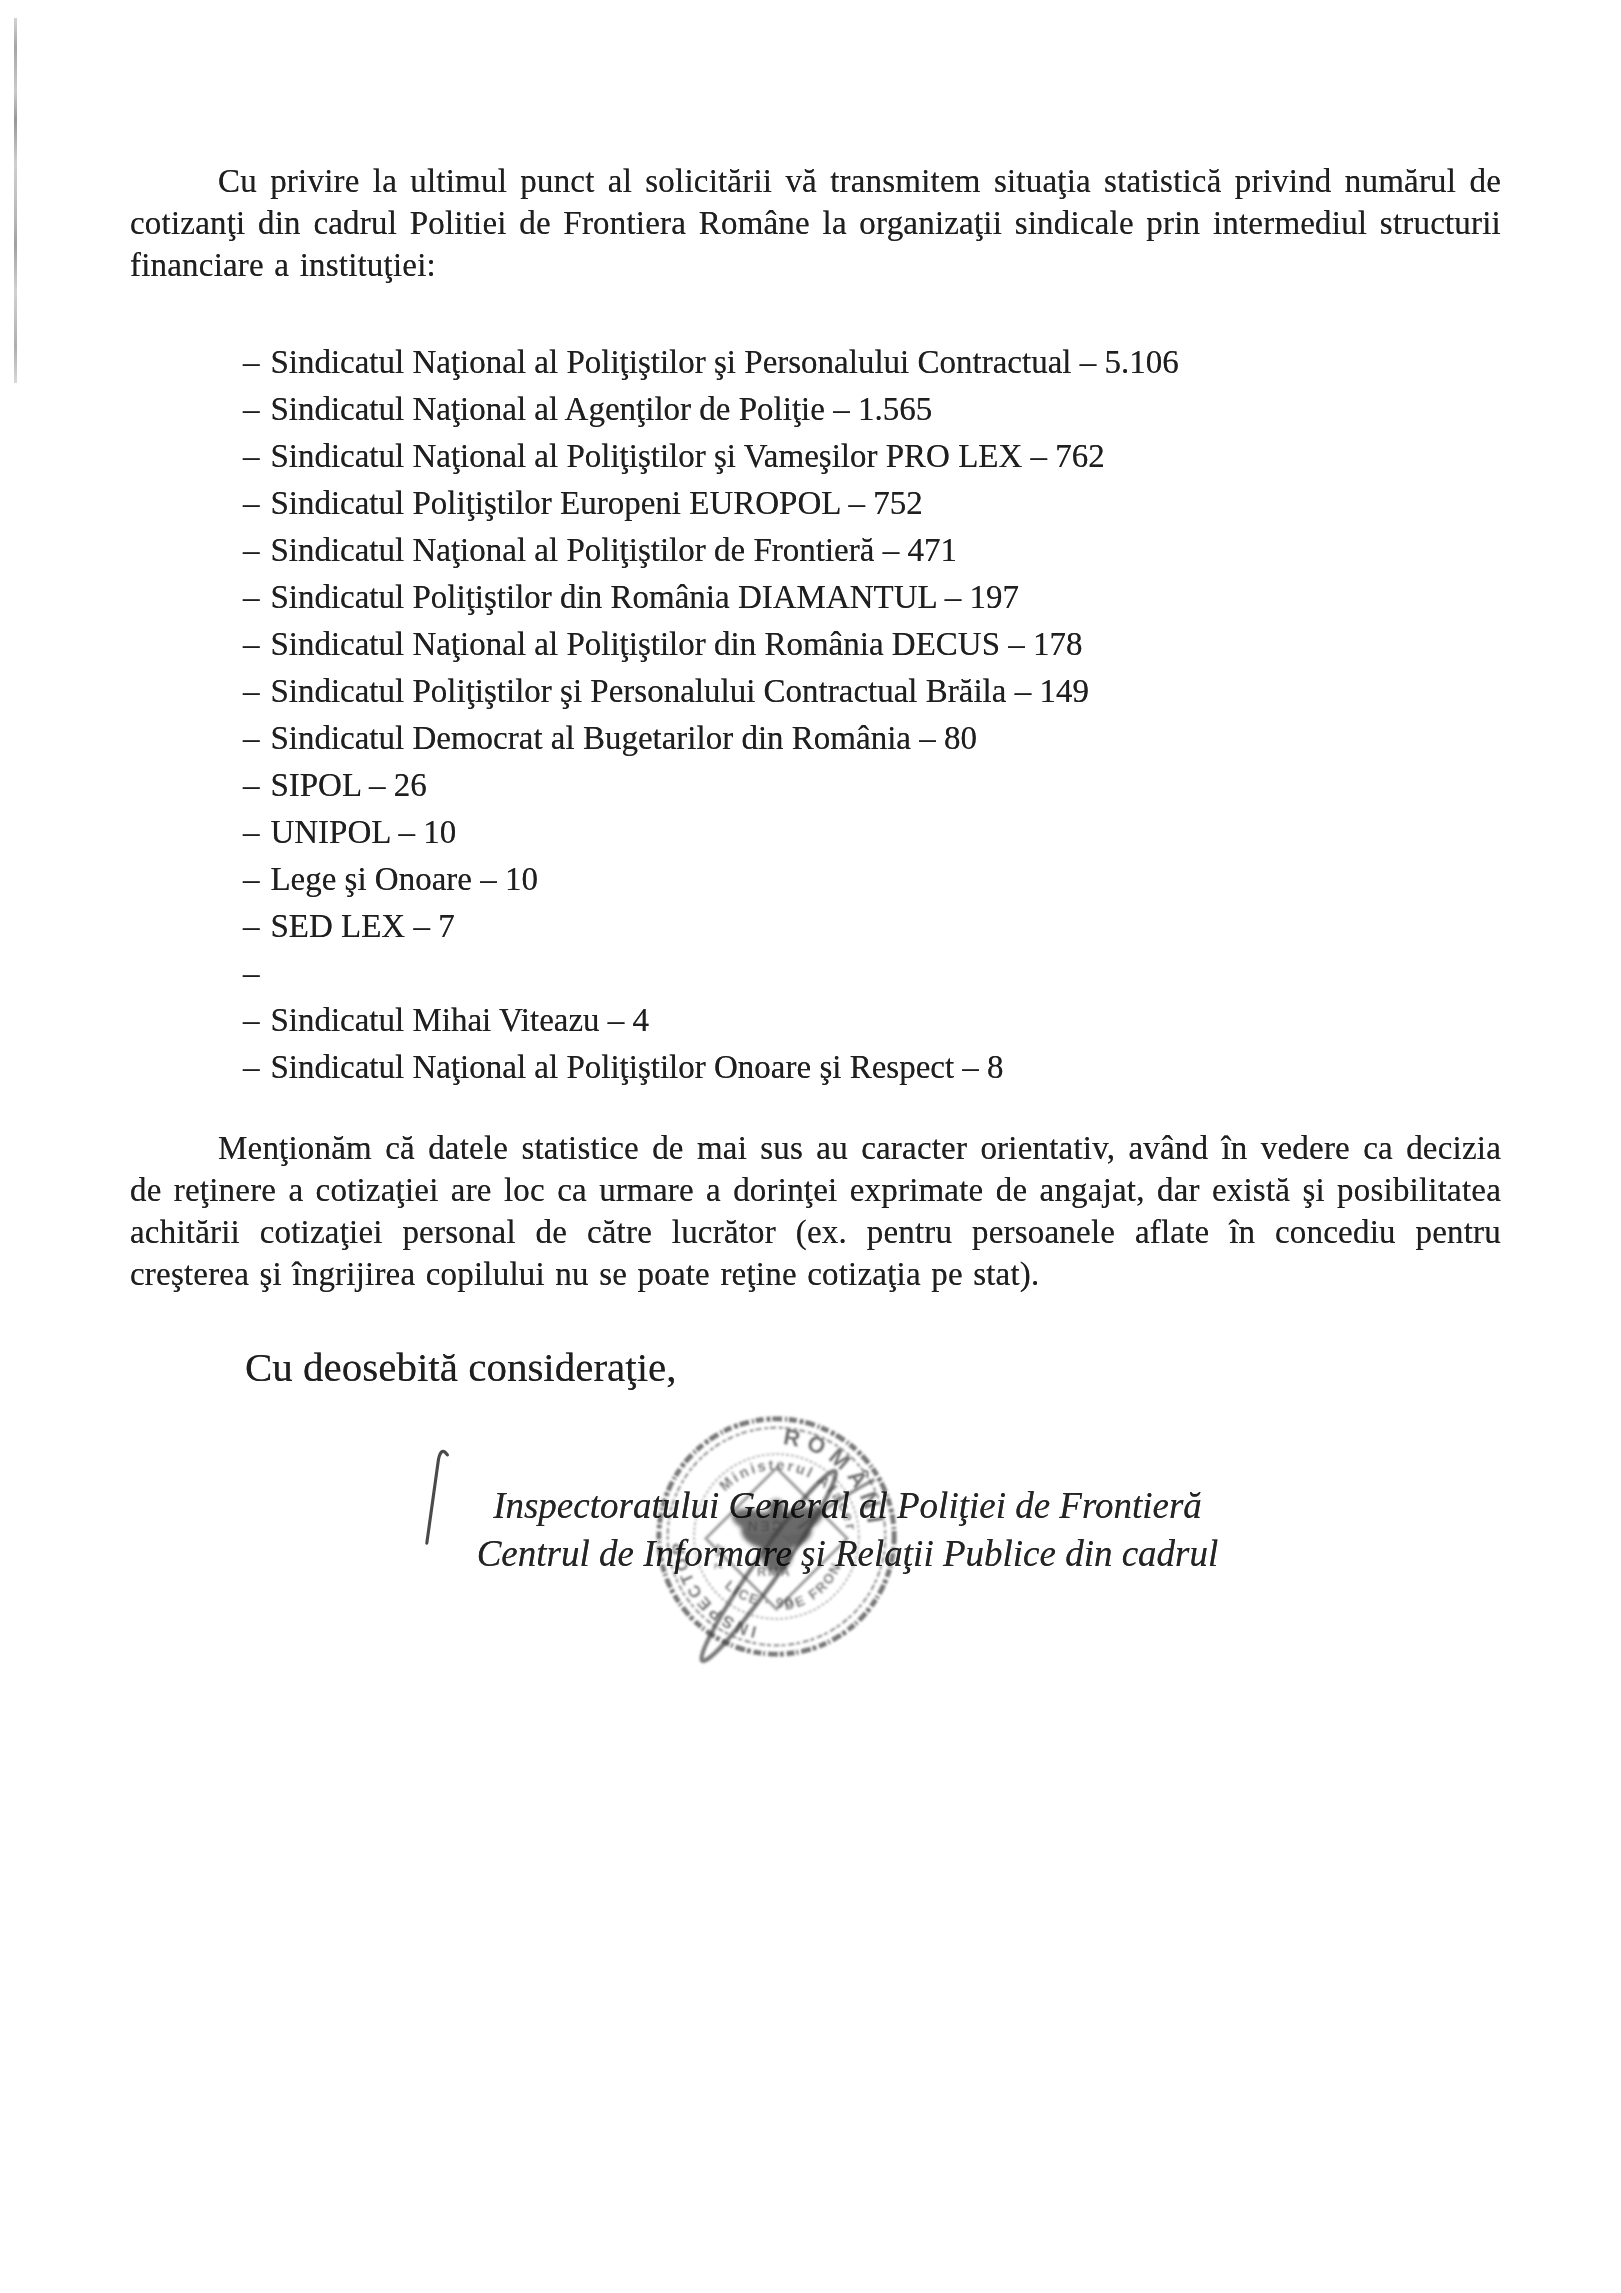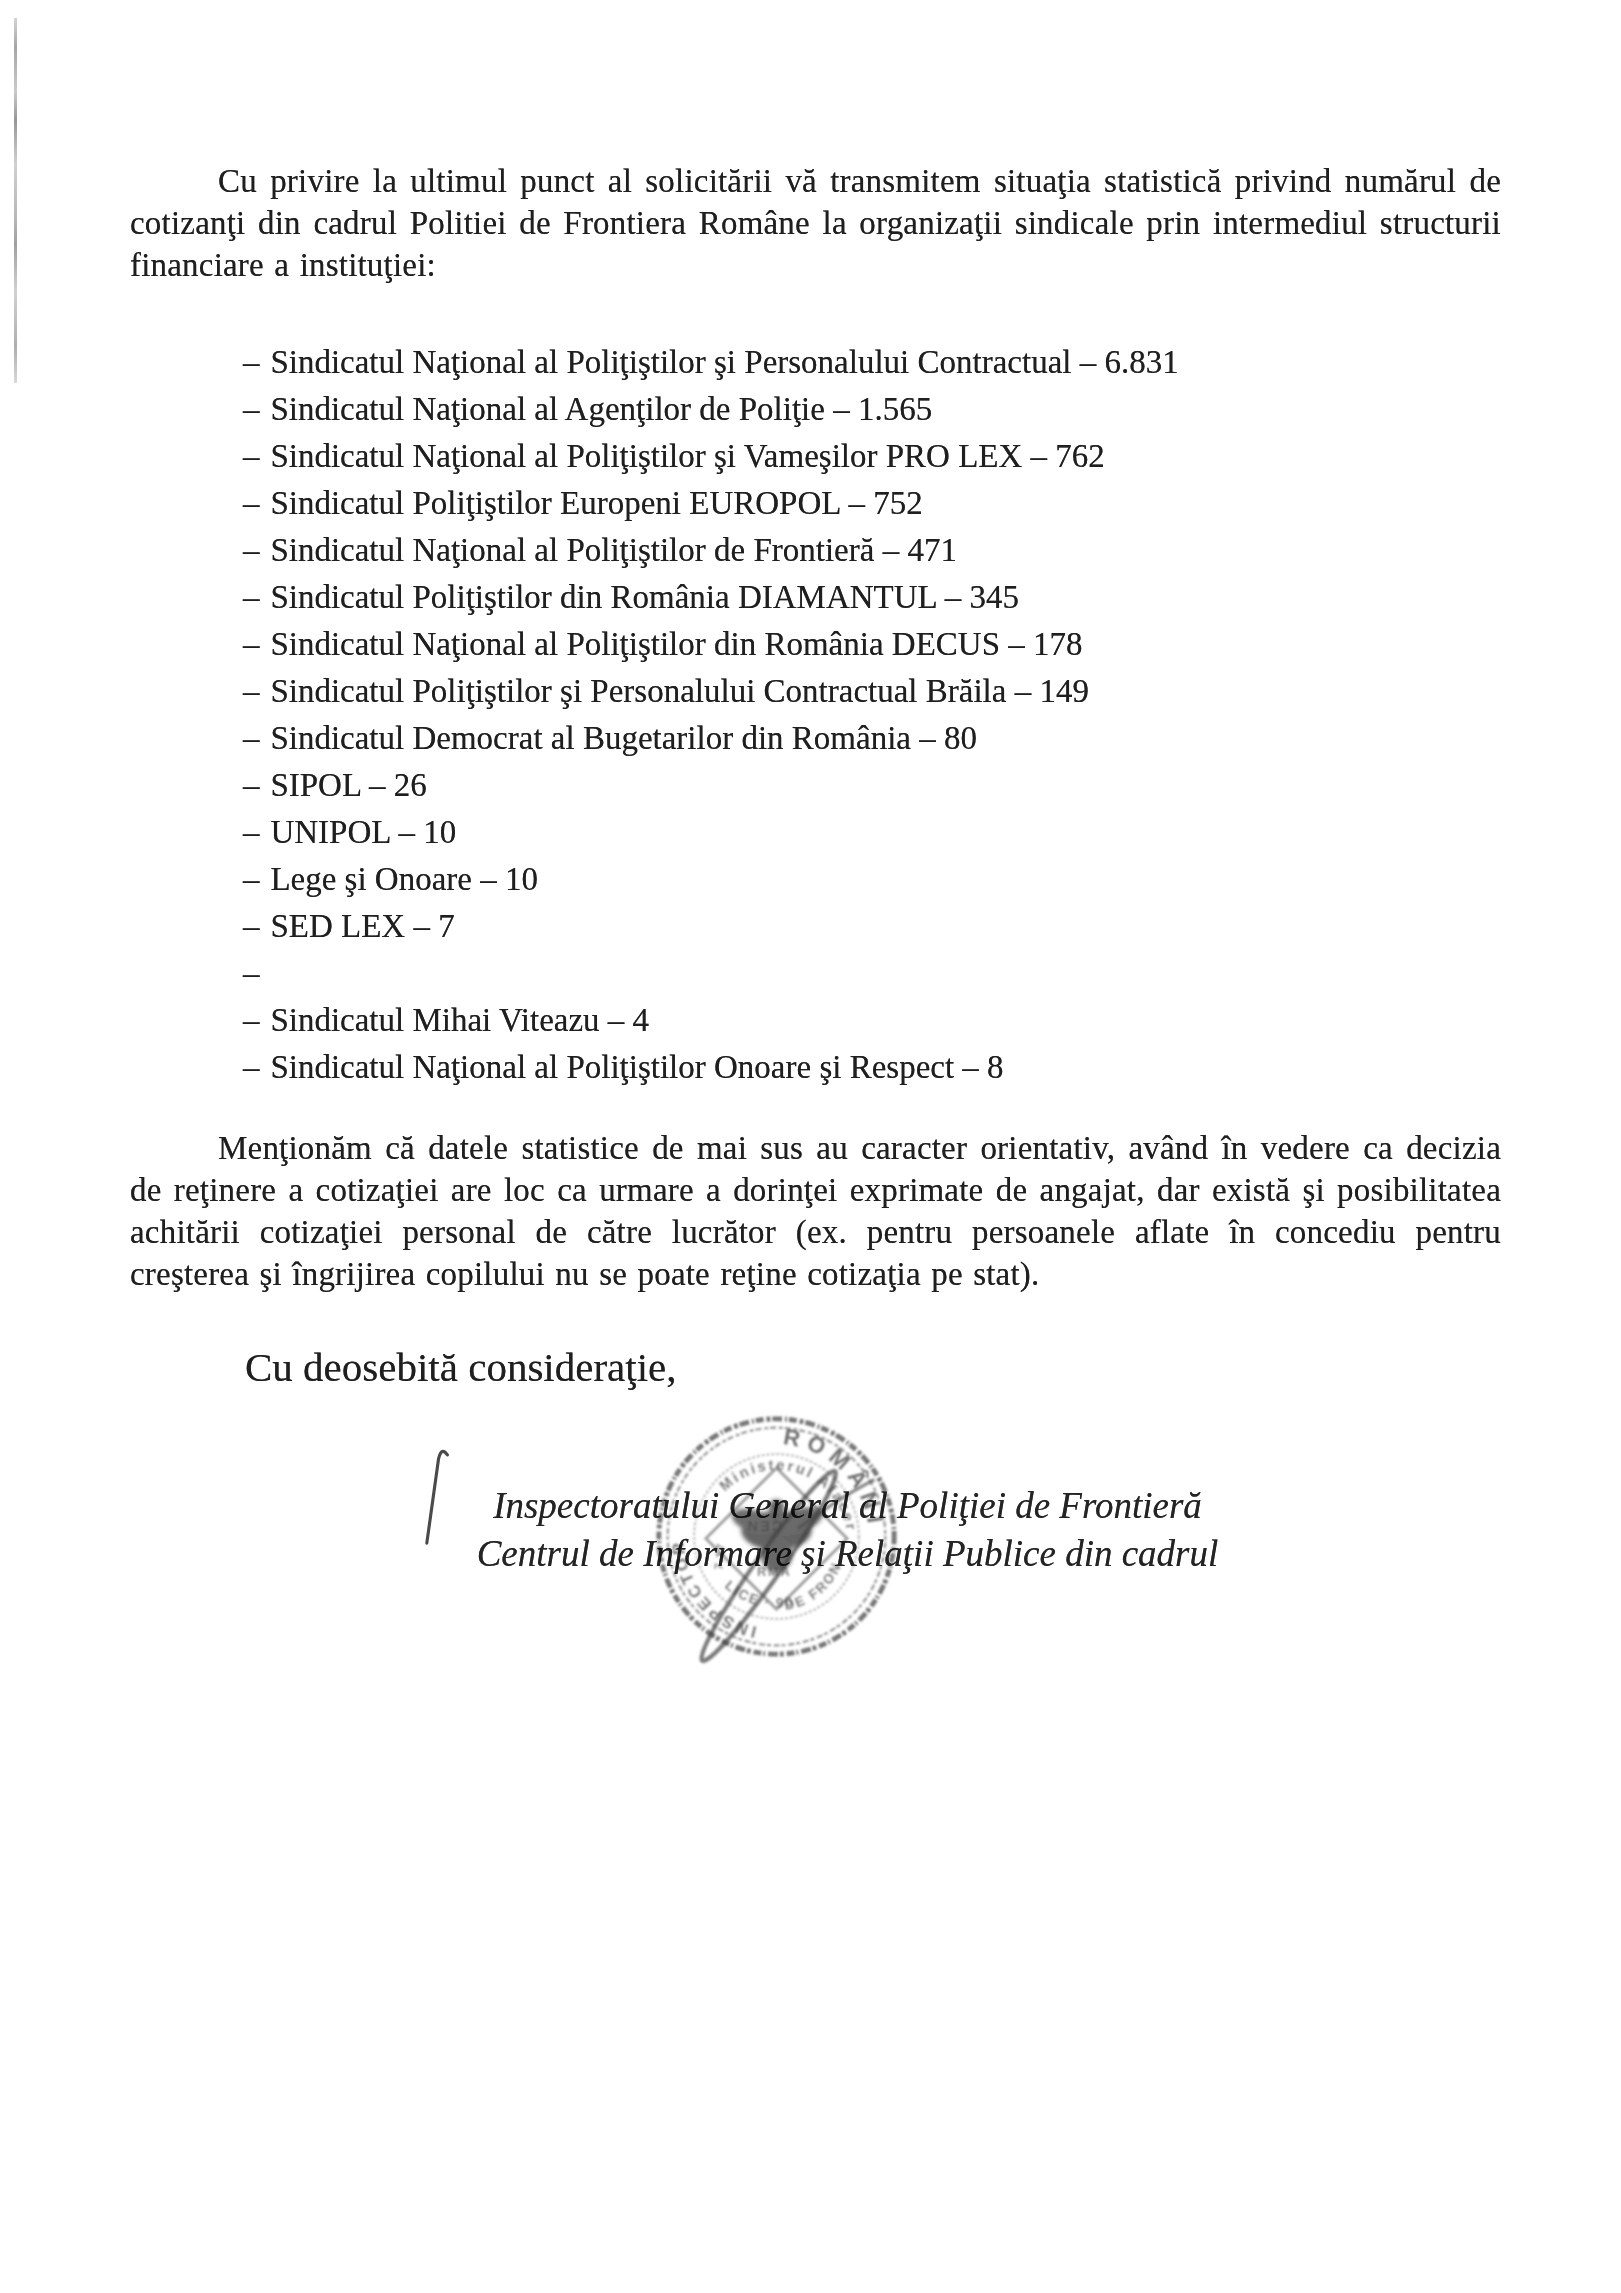--- a/index.html
+++ b/index.html
@@ -42,41 +42,41 @@
 
   <div class="scan-edge"></div>
 
   <div class="content">
 
     <p class="para ink">Cu privire la ultimul punct al solicitării vă transmitem situaţia statistică privind numărul de cotizanţi din cadrul Politiei de Frontiera Române la organizaţii sindicale prin intermediul structurii financiare a instituţiei:</p>
 
     <div class="list ink">
         <div class="li">
           <span class="dash">–</span>
-          <span class="litxt">Sindicatul Naţional al Poliţiştilor şi Personalului Contractual – 6.831</span>
+          <span class="litxt">Sindicatul Naţional al Poliţiştilor şi Personalului Contractual – 5.106</span>
         </div>
         <div class="li">
           <span class="dash">–</span>
           <span class="litxt">Sindicatul Naţional al Agenţilor de Poliţie – 1.565</span>
         </div>
         <div class="li">
           <span class="dash">–</span>
           <span class="litxt">Sindicatul Naţional al Poliţiştilor şi Vameşilor PRO LEX – 762</span>
         </div>
         <div class="li">
           <span class="dash">–</span>
           <span class="litxt">Sindicatul Poliţiştilor Europeni EUROPOL – 752</span>
         </div>
         <div class="li">
           <span class="dash">–</span>
           <span class="litxt">Sindicatul Naţional al Poliţiştilor de Frontieră – 471</span>
         </div>
         <div class="li">
           <span class="dash">–</span>
-          <span class="litxt">Sindicatul Poliţiştilor din România DIAMANTUL – 345</span>
+          <span class="litxt">Sindicatul Poliţiştilor din România DIAMANTUL – 197</span>
         </div>
         <div class="li">
           <span class="dash">–</span>
           <span class="litxt">Sindicatul Naţional al Poliţiştilor din România DECUS – 178</span>
         </div>
         <div class="li">
           <span class="dash">–</span>
           <span class="litxt">Sindicatul Poliţiştilor şi Personalului Contractual Brăila – 149</span>
         </div>
         <div class="li">

